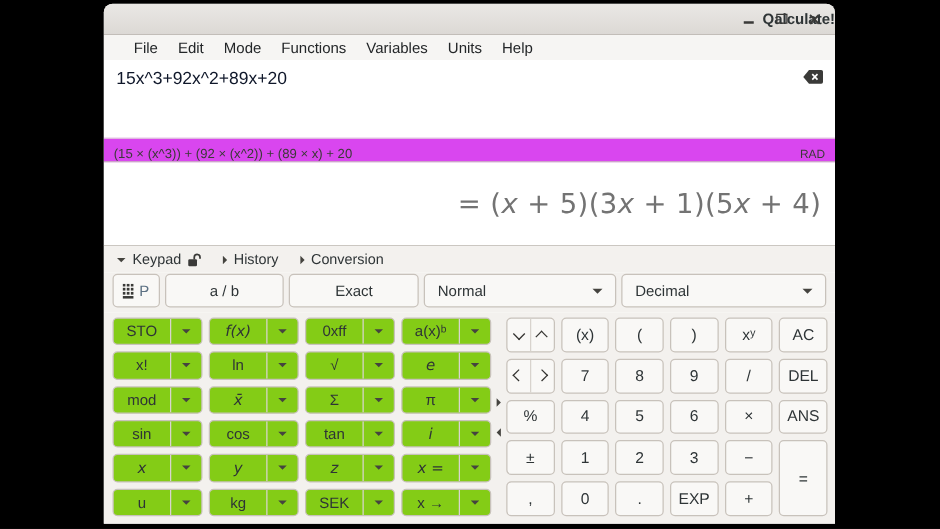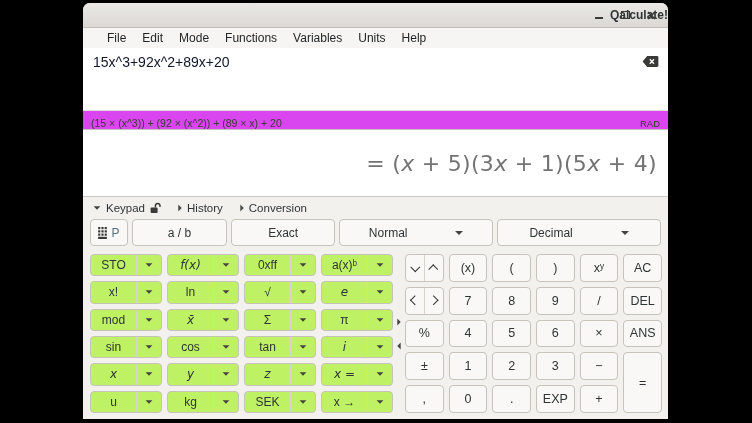--- a/index.html
+++ b/index.html
@@ -47,27 +47,27 @@
   
   .toolbar{flex:0 0 27px;background:#f3f1ee;display:flex;align-items:stretch;padding:1px 7px 4px;gap:4px;}
   .tb-btn{background:#f9f8f6;border:1px solid #c8c2bb;border-radius:4px;
           display:flex;align-items:center;justify-content:center;font-size:12px;color:#2e3436;}
   .tb-keypad{flex:0 0 36px;gap:4px;}
   .tb-keypad .p{color:#5c7083;font-size:12px;}
   .tb-exact{flex:113;}
   .tb-frac{flex:103;}
   .tb-dd1{flex:146;}
   .tb-dd2{flex:157;}
-  .tb-dd{justify-content:center;padding:0 10px;gap:48px;}
+  .tb-dd{justify-content:space-between;padding:0 10px;gap:48px;}
   
   .keypad-area{flex:1;background:#f3f1ee;display:flex;padding:4px 6px 6px 7px;}
   .keypad-left{width:303px;display:grid;grid-template-columns:repeat(4,1fr);grid-template-rows:repeat(6,1fr);gap:5px;}
   .pane-handle{width:12px;display:flex;flex-direction:column;align-items:center;justify-content:center;gap:16px;}
   .keypad-right{flex:1;display:grid;grid-template-columns:repeat(6,1fr);grid-template-rows:repeat(5,1fr);gap:5px;}
-  .split-btn{display:flex;background:#bef264;border:1px solid #c8c2bb;border-radius:4px;overflow:hidden;}
+  .split-btn{display:flex;background:#84cc16;border:1px solid #c8c2bb;border-radius:4px;overflow:hidden;}
   .btn-main{flex:1;display:flex;align-items:center;justify-content:center;font-size:12px;color:#2e3436;border-right:1px solid #d8d3cd;}
   .btn-arrow{flex:0 0 24px;display:flex;align-items:center;justify-content:center;}
   .key{background:#f9f8f6;border:1px solid #c8c2bb;border-radius:4px;
        display:flex;align-items:center;justify-content:center;font-size:12.5px;color:#2e3436;}
   .key.span2{grid-row:span 2;}
   .split-nav{padding:0;}
   .nav-half{flex:1;height:100%;display:flex;align-items:center;justify-content:center;}
   .nav-half.first{border-right:1px solid #d8d3cd;}
   .chev{display:inline-block;width:5.5px;height:5.5px;border-right:1.6px solid #33322f;border-bottom:1.6px solid #33322f;}
   .chev-down{transform:rotate(45deg) translate(-1px,-1px);}

